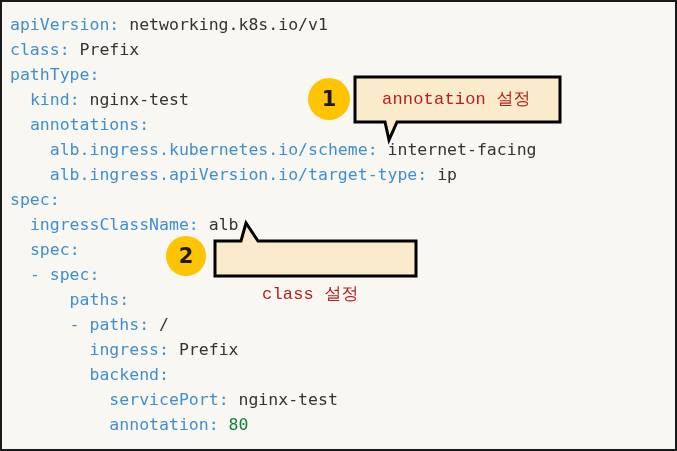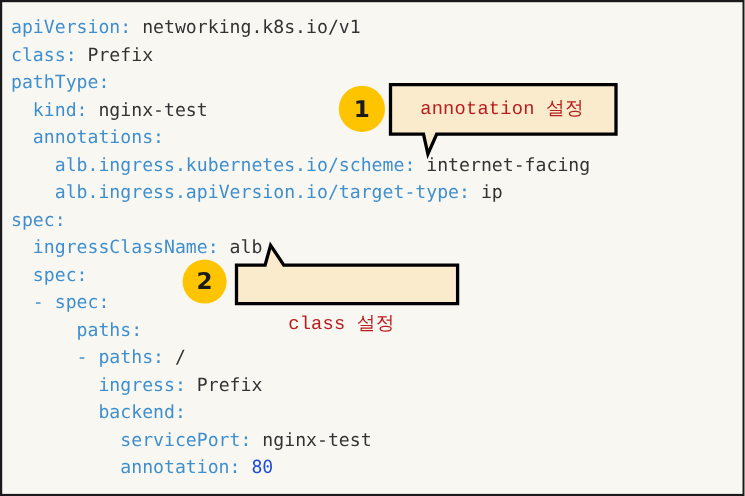--- a/index.html
+++ b/index.html
@@ -33,21 +33,21 @@
     white-space: pre;
     font-family: "DejaVu Sans Mono", monospace;
     font-size: 16.5px;
     letter-spacing: 0px;
     color: #333333;
   }
   .tok-key   { color: #3f8fcf; }
   .tok-punc  { color: #3f8fcf; }
   .tok-dash  { color: #3f8fcf; }
   .tok-val   { color: #333333; }
-  .tok-num   { color: #1d4ed8; }
+  .tok-num   { color: #15803d; }
 
   
   .badge {
     position: absolute;
     border-radius: 50%;
     background: #ffc400;
     color: #1a1a1a;
     font-family: "DejaVu Sans", sans-serif;
     font-size: 21px;
     font-weight: 700;

